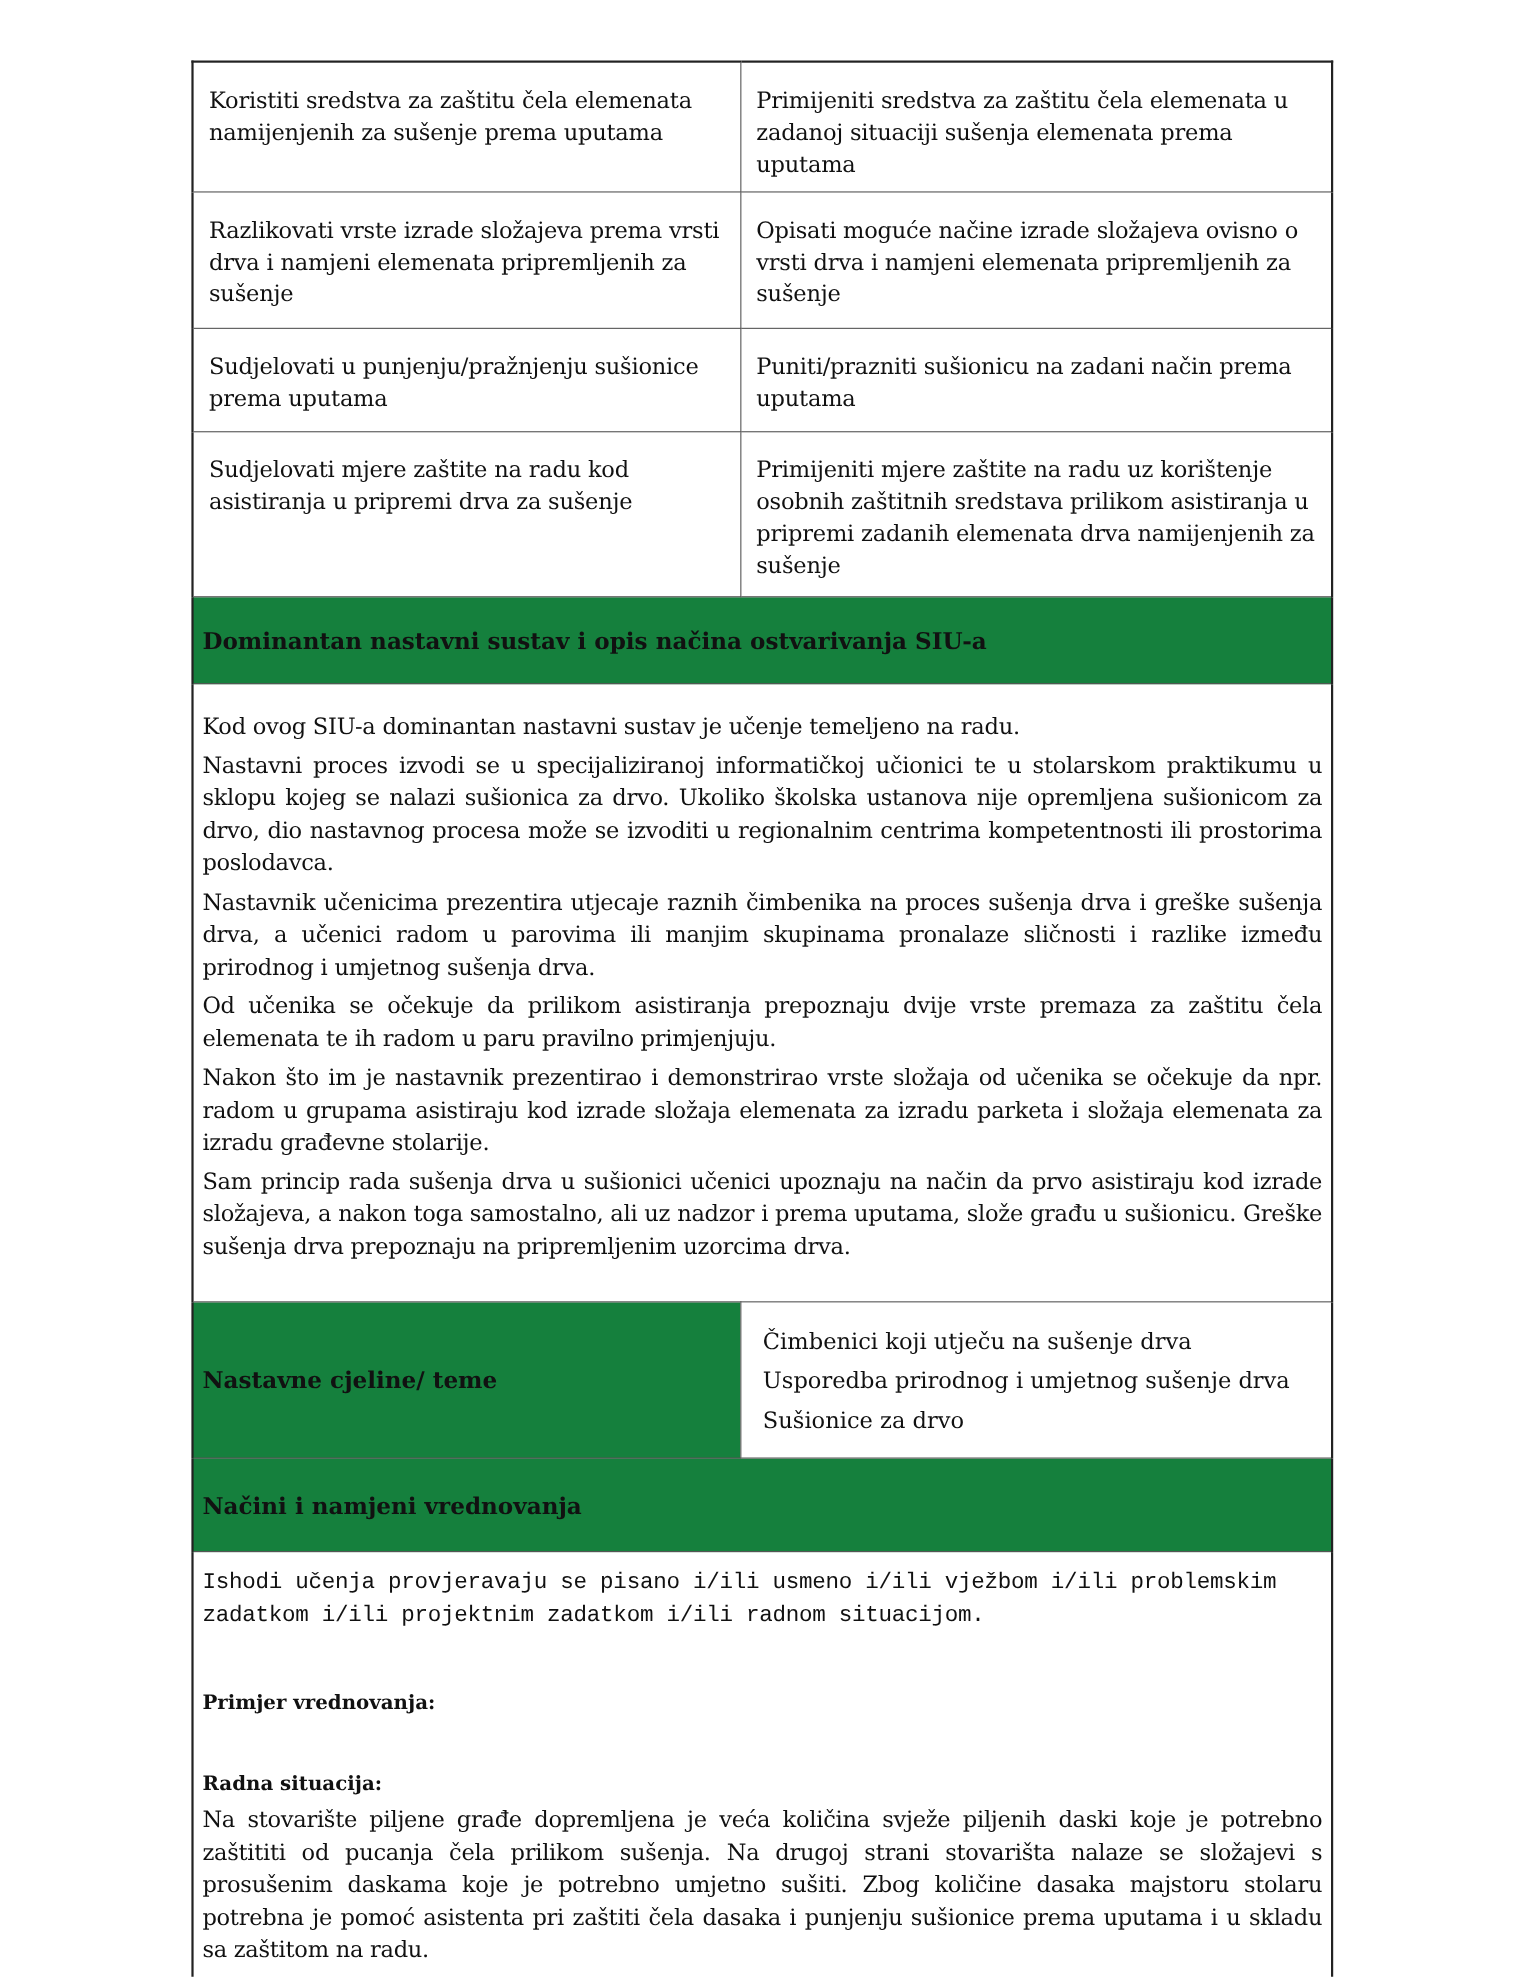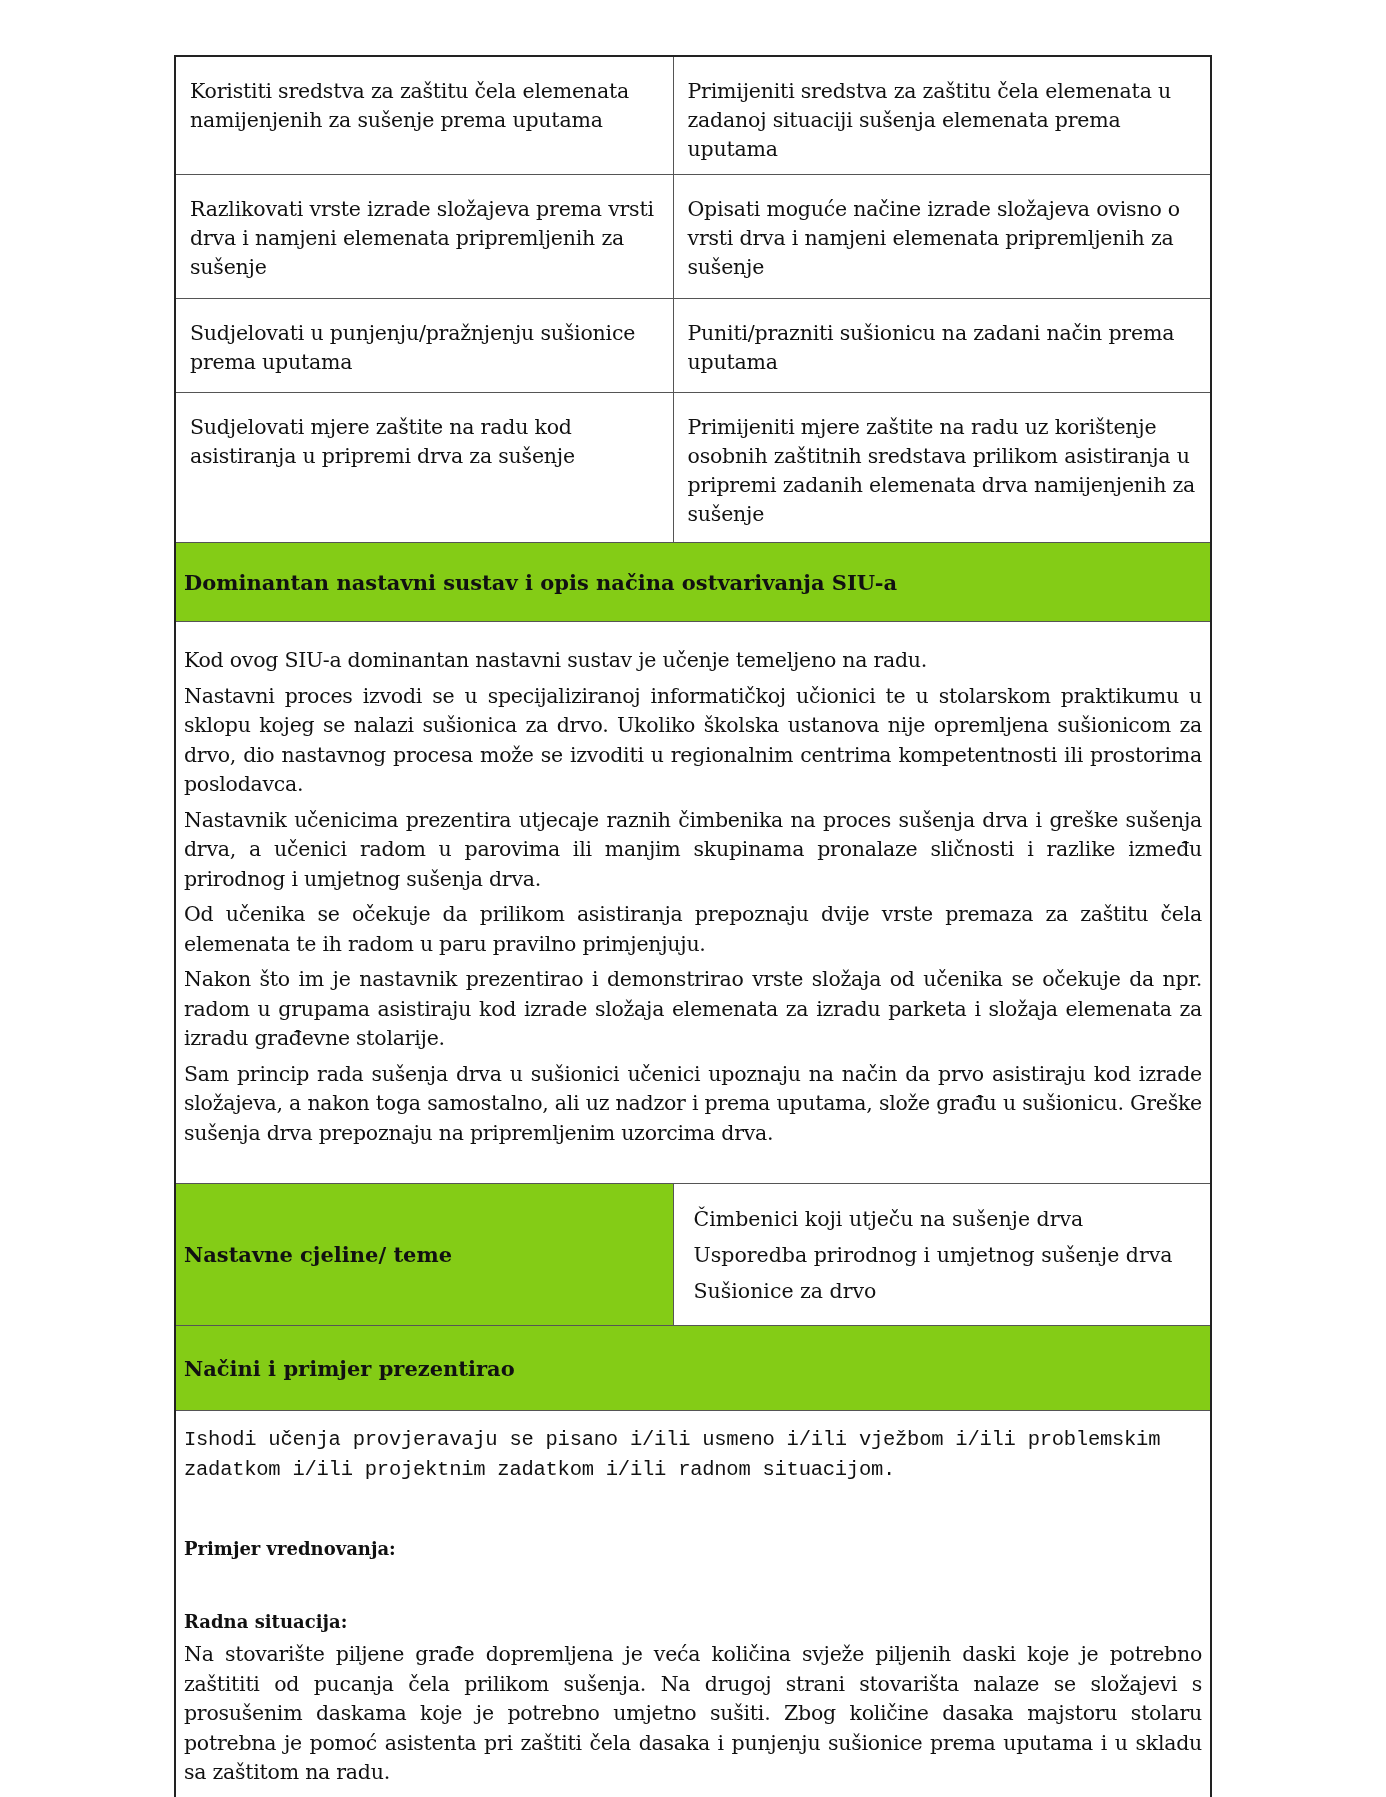--- a/index.html
+++ b/index.html
@@ -4,21 +4,21 @@
 <style>
   html, body { margin: 0; padding: 0; background: #ffffff; }
   body { width: 1386px; height: 1797px; position: relative; font-family: "DejaVu Serif", "Liberation Serif", serif; color: #111; }
   .page { position: absolute; left: 0; top: 0; width: 1386px; height: 1797px; margin-top: 20px; }
   table.doc { position: absolute; left: 174px; top: 35px; width: 1036px; border-collapse: collapse; table-layout: fixed; }
   table.doc td { border: 1.5px solid #555; vertical-align: top; padding: 0; }
   table.doc tr.outer-top td { border-top: 2px solid #222; }
   table.doc td.left-edge { border-left: 2px solid #222; }
   table.doc td.right-edge { border-right: 2px solid #222; }
   .cell-text { font-size: 20.5px; line-height: 29px; padding: 20px 14px 10px 14px; letter-spacing: -0.2px; }
-  .blue { background: #84cc16; }
+  .blue { background: #15803d; }
   .hdr { font-weight: bold; font-size: 21px; line-height: 29px; padding: 0 8px; display: flex; align-items: center; }
   .para { margin: 0 0 6px 0; font-size: 20.5px; line-height: 29.5px; text-align: justify; letter-spacing: -0.25px; }
   .body-block { padding: 24px 8px 10px 8px; }
   .topic { font-size: 20.5px; line-height: 36px; }
   .bold-label { font-weight: bold; font-size: 18px; line-height: 29px; }
   tr.last td { border-bottom: 2px solid #222; }
 </style>
 </head>
 <body>
 
@@ -93,21 +93,21 @@
       <div style="padding: 4px 20px;">
         <div class="topic">Čimbenici koji utječu na sušenje drva</div>
         <div class="topic">Usporedba prirodnog i umjetnog sušenje drva</div>
         <div class="topic">Sušionice za drvo</div>
       </div>
     </td>
   </tr>
 
   <tr style="height:85px">
     <td colspan="2" class="blue left-edge right-edge" style="vertical-align:middle;">
-      <div class="hdr">Načini i primjer prezentirao</div>
+      <div class="hdr">Načini i namjeni vrednovanja</div>
     </td>
   </tr>
 
   <tr class="last" style="height:373px">
     <td colspan="2" class="left-edge right-edge">
       <div style="padding: 14px 8px 10px 8px;">
         <p class="para" style="text-align:left;font-family:Liberation Mono, monospace;">Ishodi učenja provjeravaju se pisano i/ili usmeno i/ili vježbom i/ili problemskim zadatkom i/ili projektnim zadatkom i/ili radnom situacijom.</p>
         <div style="height:44px;"></div>
         <div class="bold-label">Primjer vrednovanja:</div>
         <div style="height:44px;"></div>

